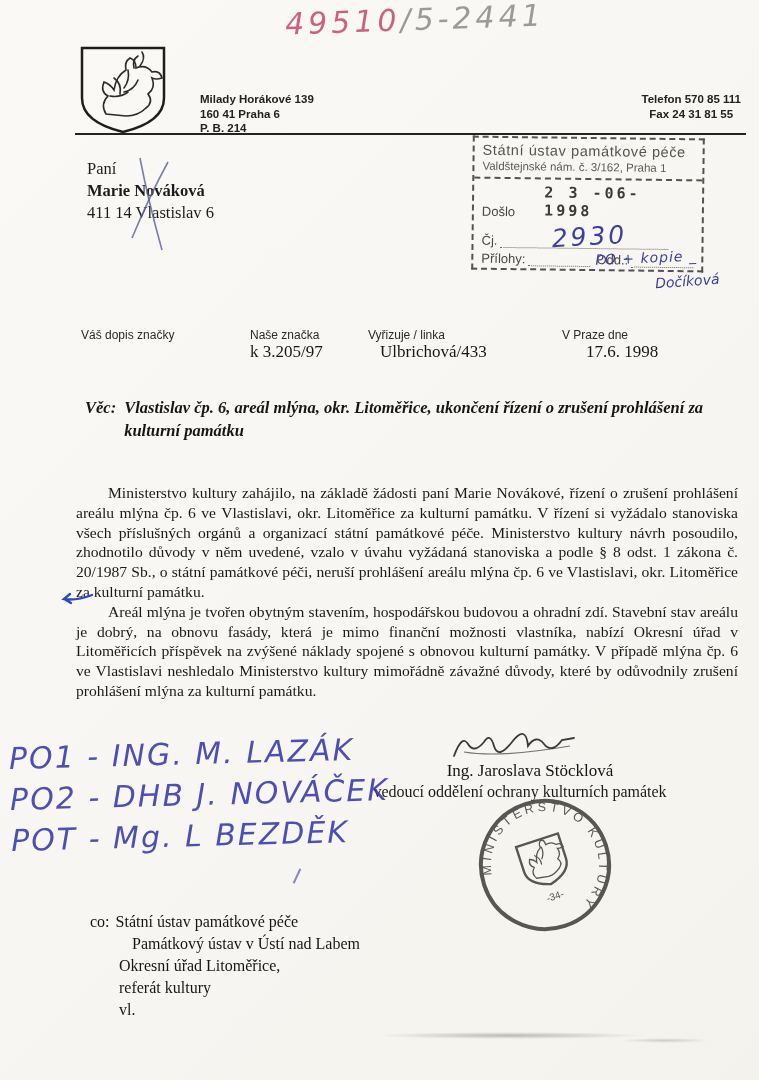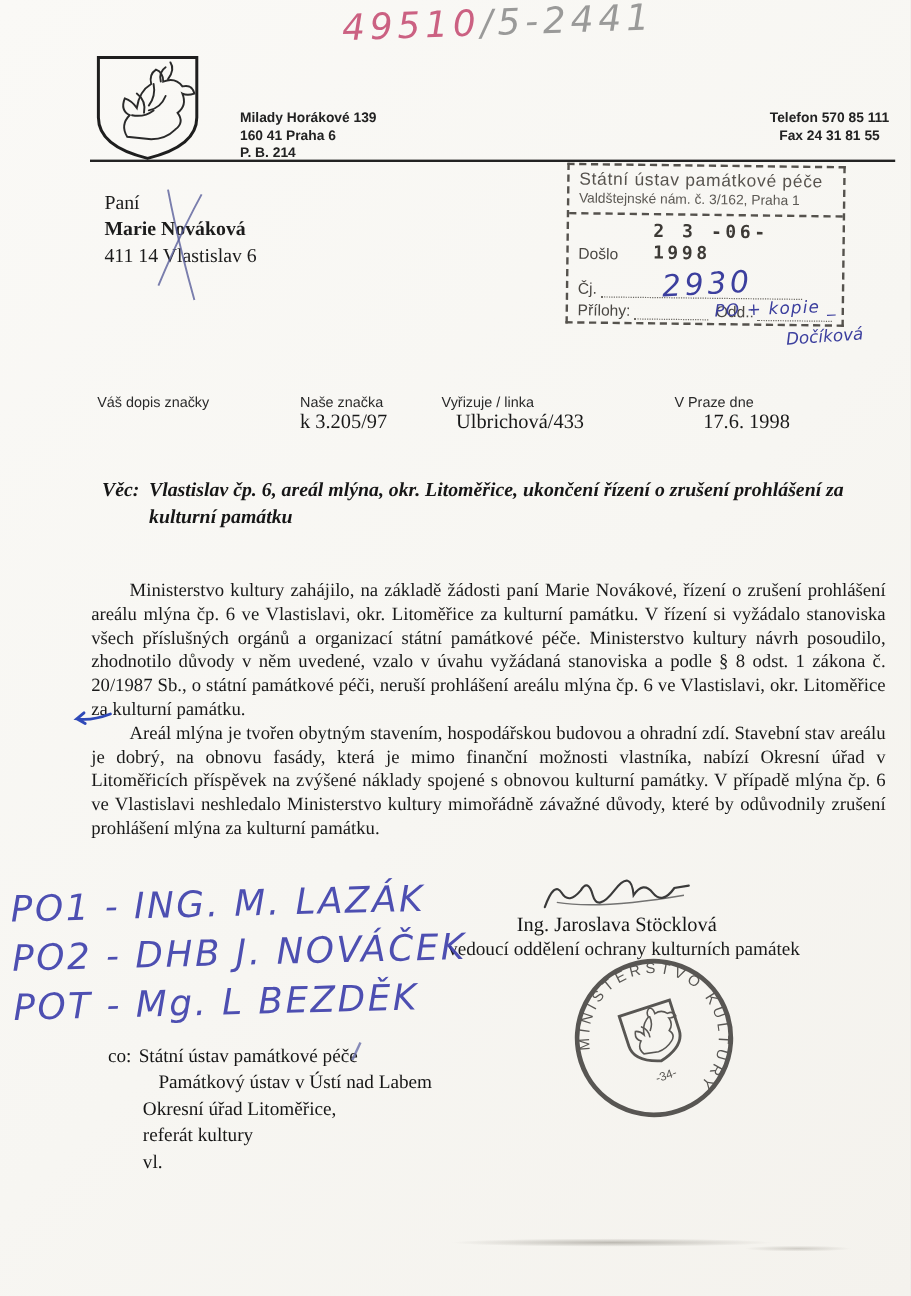--- a/index.html
+++ b/index.html
@@ -74,32 +74,32 @@
     position:absolute;top:396px;left:85px;width:640px;display:flex;
     font-size:16.5px;font-weight:700;font-style:italic;line-height:23px;color:#161616;
   }
   .subject .s-label{margin-right:8px;white-space:nowrap;}
   
   .body-text{position:absolute;top:483px;left:76px;width:662px;font-size:15.6px;line-height:19.8px;text-align:justify;color:#1a1a1a;}
   .body-text p{margin:0;text-indent:32px;}
   .blue-tick{position:absolute;top:591px;left:60px;}
   
   .sig-squiggle{position:absolute;top:730px;left:450px;}
-  .sig-name{position:absolute;top:761px;left:324px;width:380px;text-align:center;font-size:17px;color:#151515;}
+  .sig-name{position:absolute;top:761px;left:340px;width:380px;text-align:center;font-size:17px;color:#151515;}
   .sig-title{position:absolute;top:783px;left:330px;width:380px;text-align:center;font-size:16px;color:#1a1a1a;}
   
   .notes{position:absolute;top:733px;left:10px;
     font-family:"DejaVu Sans",sans-serif;font-style:italic;
     color:#3b3dab;font-size:30px;line-height:41px;letter-spacing:2px;
     transform:rotate(-1.5deg);white-space:nowrap;opacity:.9;}
   
   .round-stamp{position:absolute;top:795px;left:475px;opacity:.85;}
   
   .cc{position:absolute;top:870px;left:90px;font-size:16px;line-height:22px;color:#161616;}
-  .cc-row{display:flex;}
+  .cc-row{display:flex;margin-top:41px;}
   .cc-label{margin-right:6px;}
   .cc-slash{position:absolute;top:868px;left:296px;width:2px;height:16px;background:#6a6faa;transform:rotate(25deg);opacity:.8;}
   
   .smudge{position:absolute;top:1032px;left:375px;width:270px;height:7px;border-radius:50%;
     background:radial-gradient(ellipse at center,rgba(120,115,105,.45),rgba(120,115,105,0) 70%);}
   .smudge2{position:absolute;top:1038px;left:620px;width:90px;height:5px;border-radius:50%;
     background:radial-gradient(ellipse at center,rgba(120,115,105,.3),rgba(120,115,105,0) 70%);}
 </style>
 </head>
 <body>

